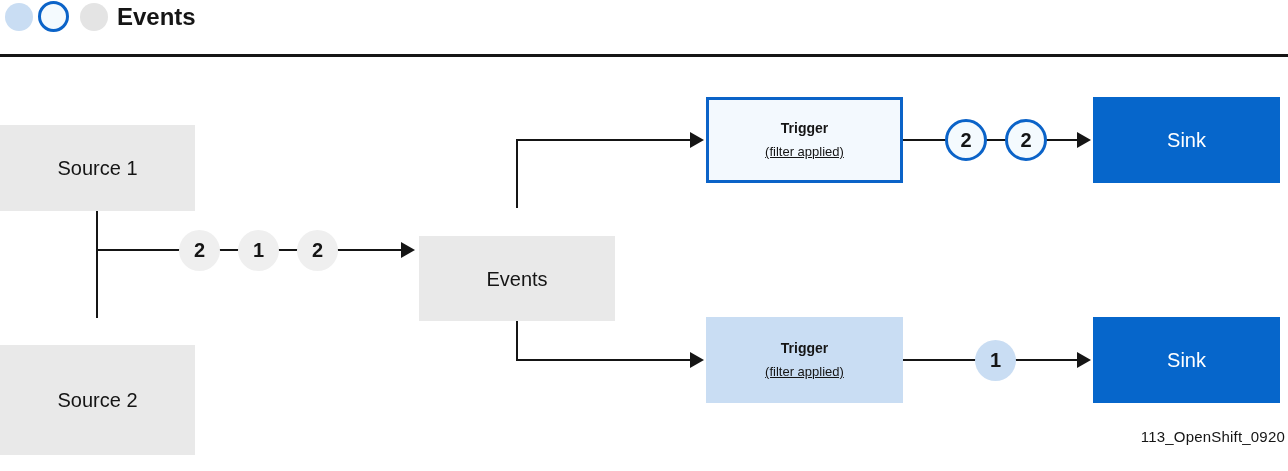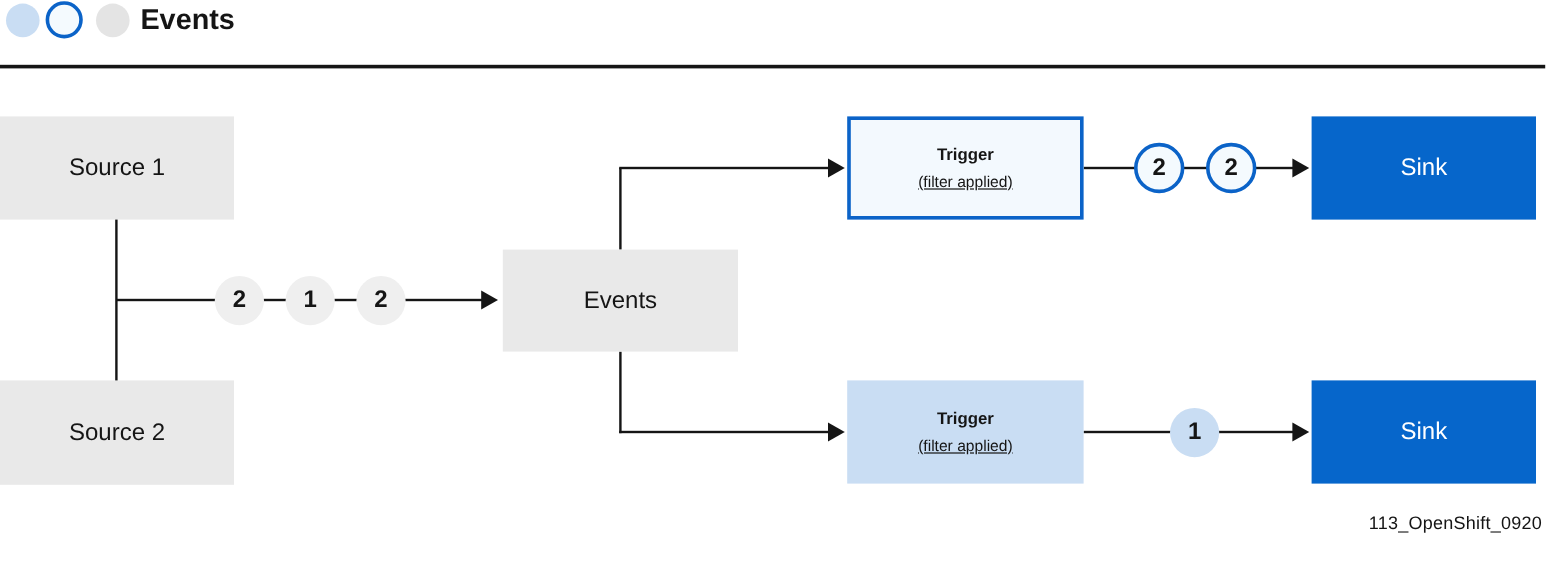--- a/index.html
+++ b/index.html
@@ -24,28 +24,28 @@
   }
   .divider { position: absolute; left: 0; top: 54px; width: 1288px; height: 3px; background: #151515; }
   
   .node {
     position: absolute;
     display: flex; flex-direction: column;
     align-items: center; justify-content: center;
     text-align: center;
     font-size: 20px; line-height: 24px; font-weight: 500;
   }
-  .node-gray { background: #E9E9E9; color: #151515; }
+  .node-gray { background: #E9E9E9; color: #151515; margin-top: 28px; }
   .node-blue { background: #0666CB; color: #ffffff; }
   .node-trigger-outlined { background: #F3F9FE; border: 3px solid #0B63C8; color: #151515; }
   .node-trigger-filled { background: #C9DDF3; color: #151515; }
   .node-title { font-weight: 700; font-size: 14px; line-height: 24px; }
   .node-subtitle { font-weight: 400; font-size: 13px; line-height: 24px; text-decoration: underline; }
   .pos-source1 { left: 0;      top: 97px;  width: 195px; height: 86px; }
-  .pos-source2 { left: 0;      top: 317px; width: 195px; height: 87px; }
+  .pos-source2 { left: 0;      top: 317px; width: 195px; height: 110px; }
   .pos-broker  { left: 419px;  top: 208px; width: 196px; height: 85px; }
   .pos-trigger1{ left: 706px;  top: 97px;  width: 197px; height: 86px; }
   .pos-trigger2{ left: 706px;  top: 317px; width: 197px; height: 86px; }
   .pos-sink1   { left: 1093px; top: 97px;  width: 187px; height: 86px; }
   .pos-sink2   { left: 1093px; top: 317px; width: 187px; height: 86px; }
   
   .line { position: absolute; background: #151515; }
   .arrowhead {
     position: absolute; width: 0; height: 0;
     border-top: 8px solid transparent;

